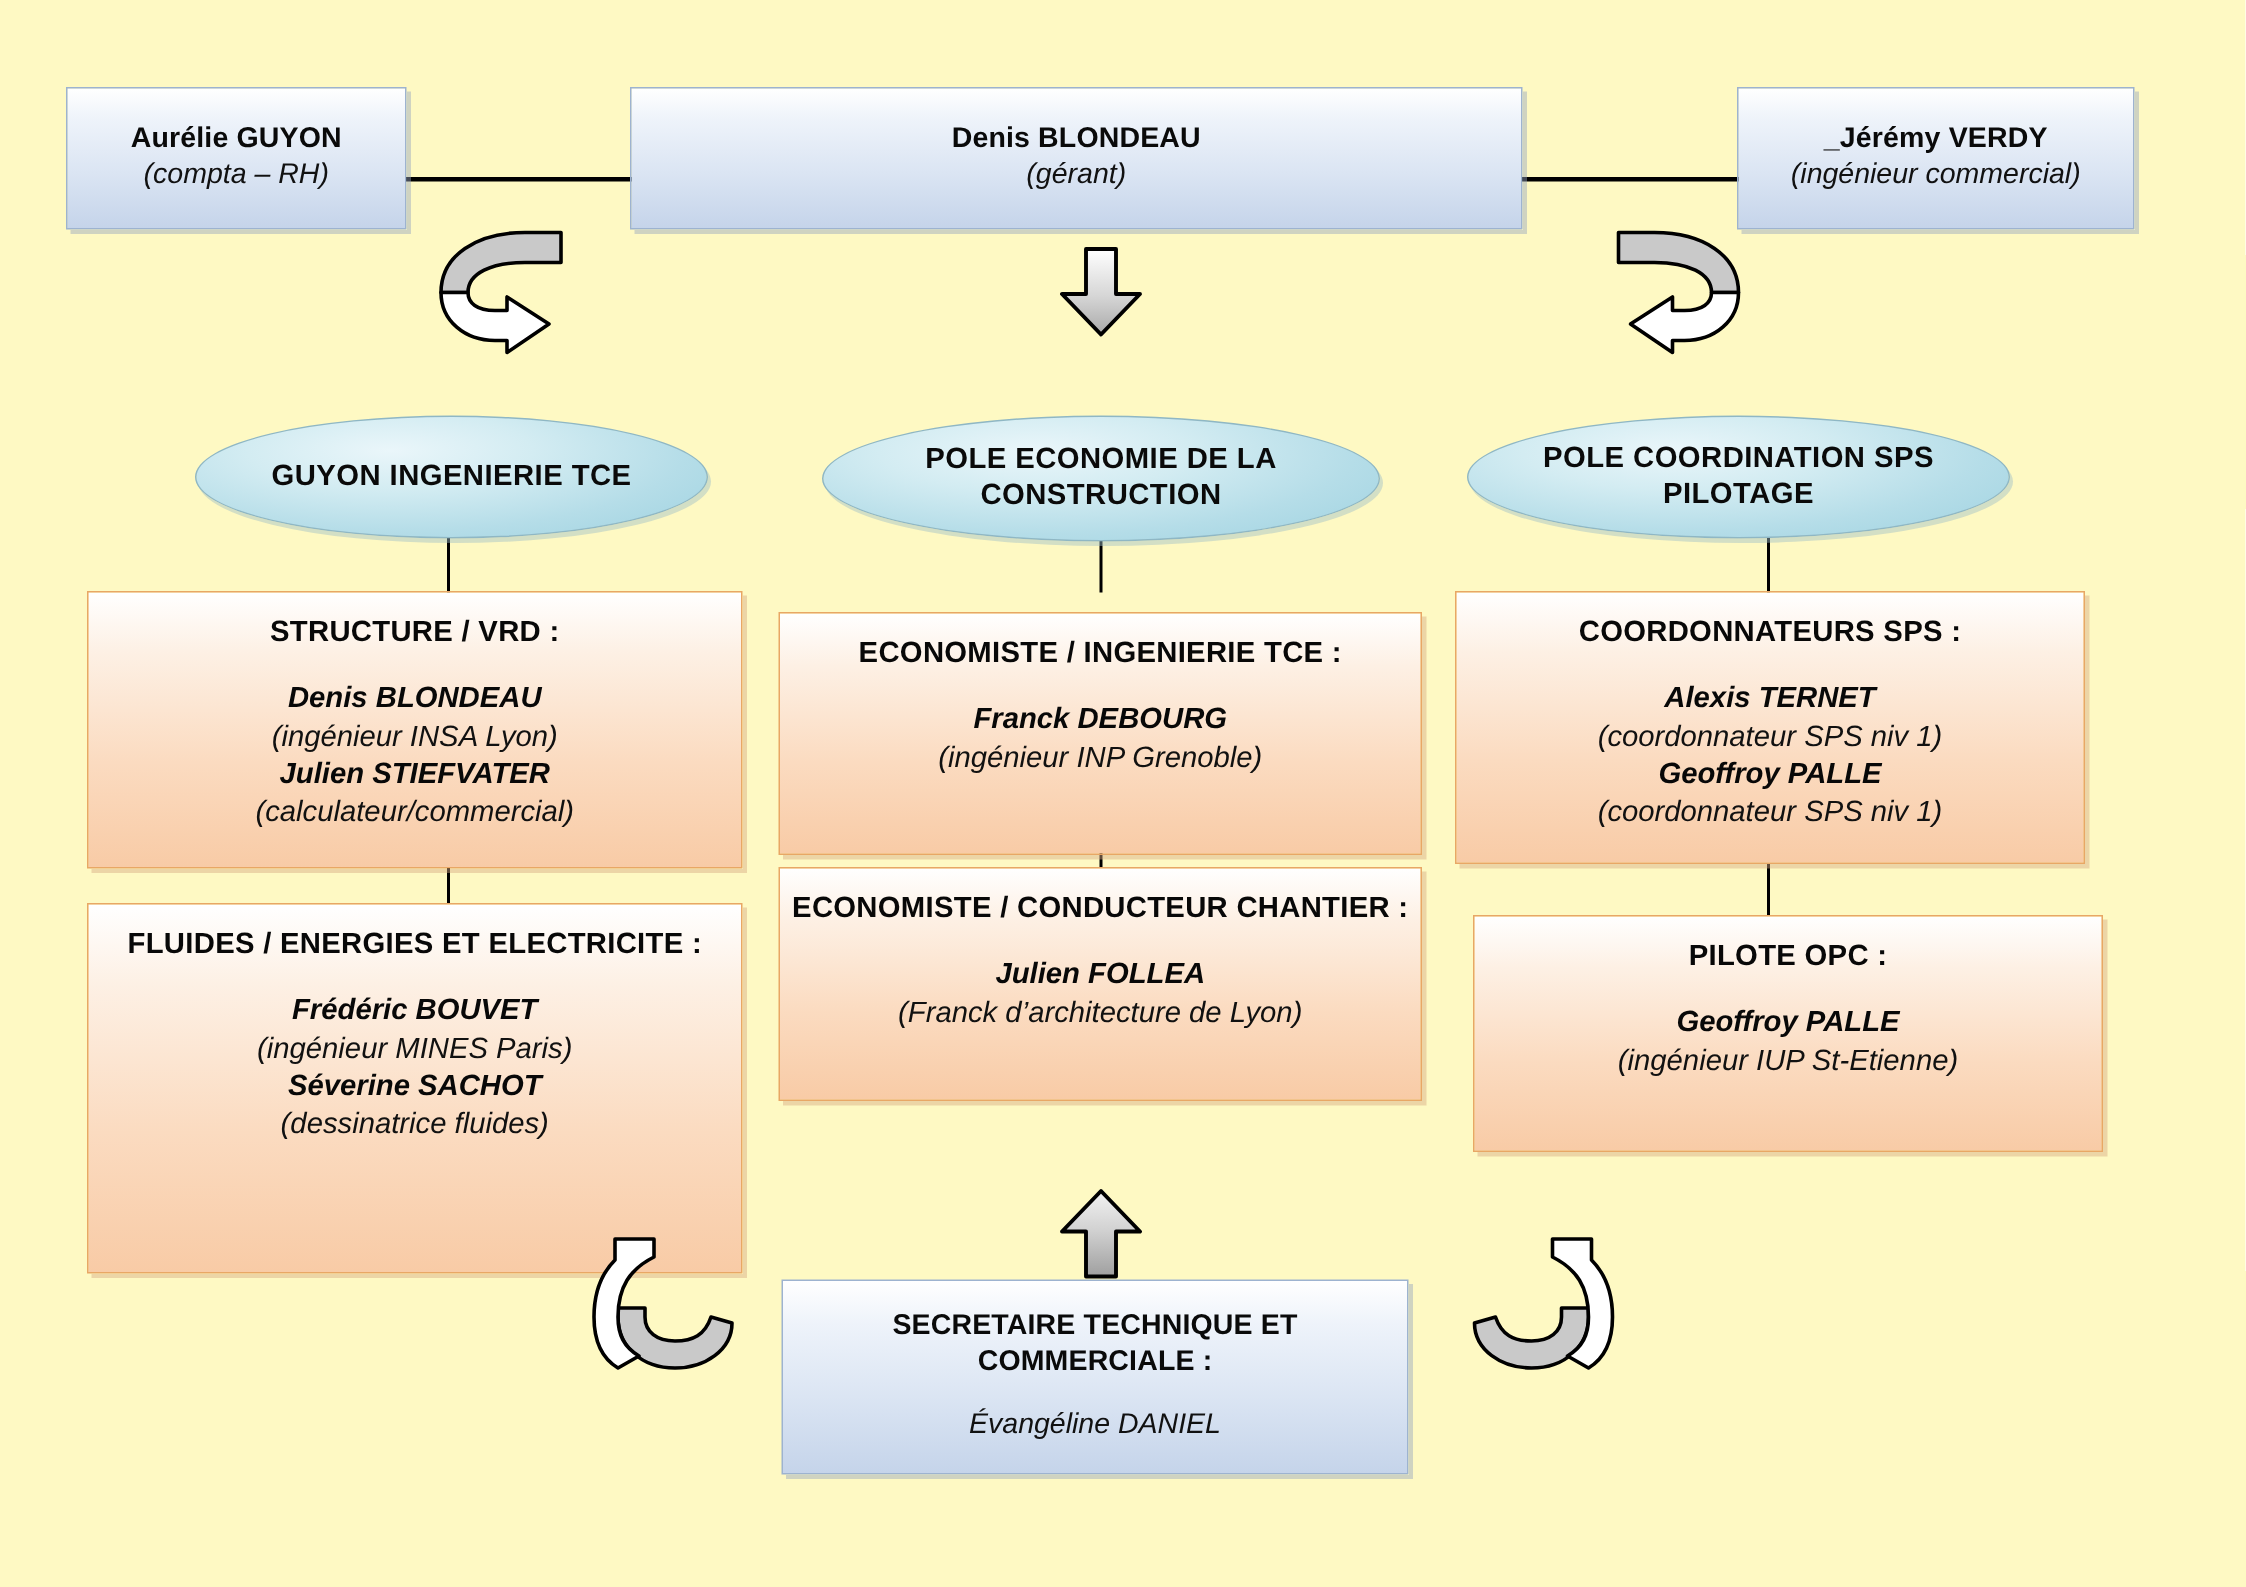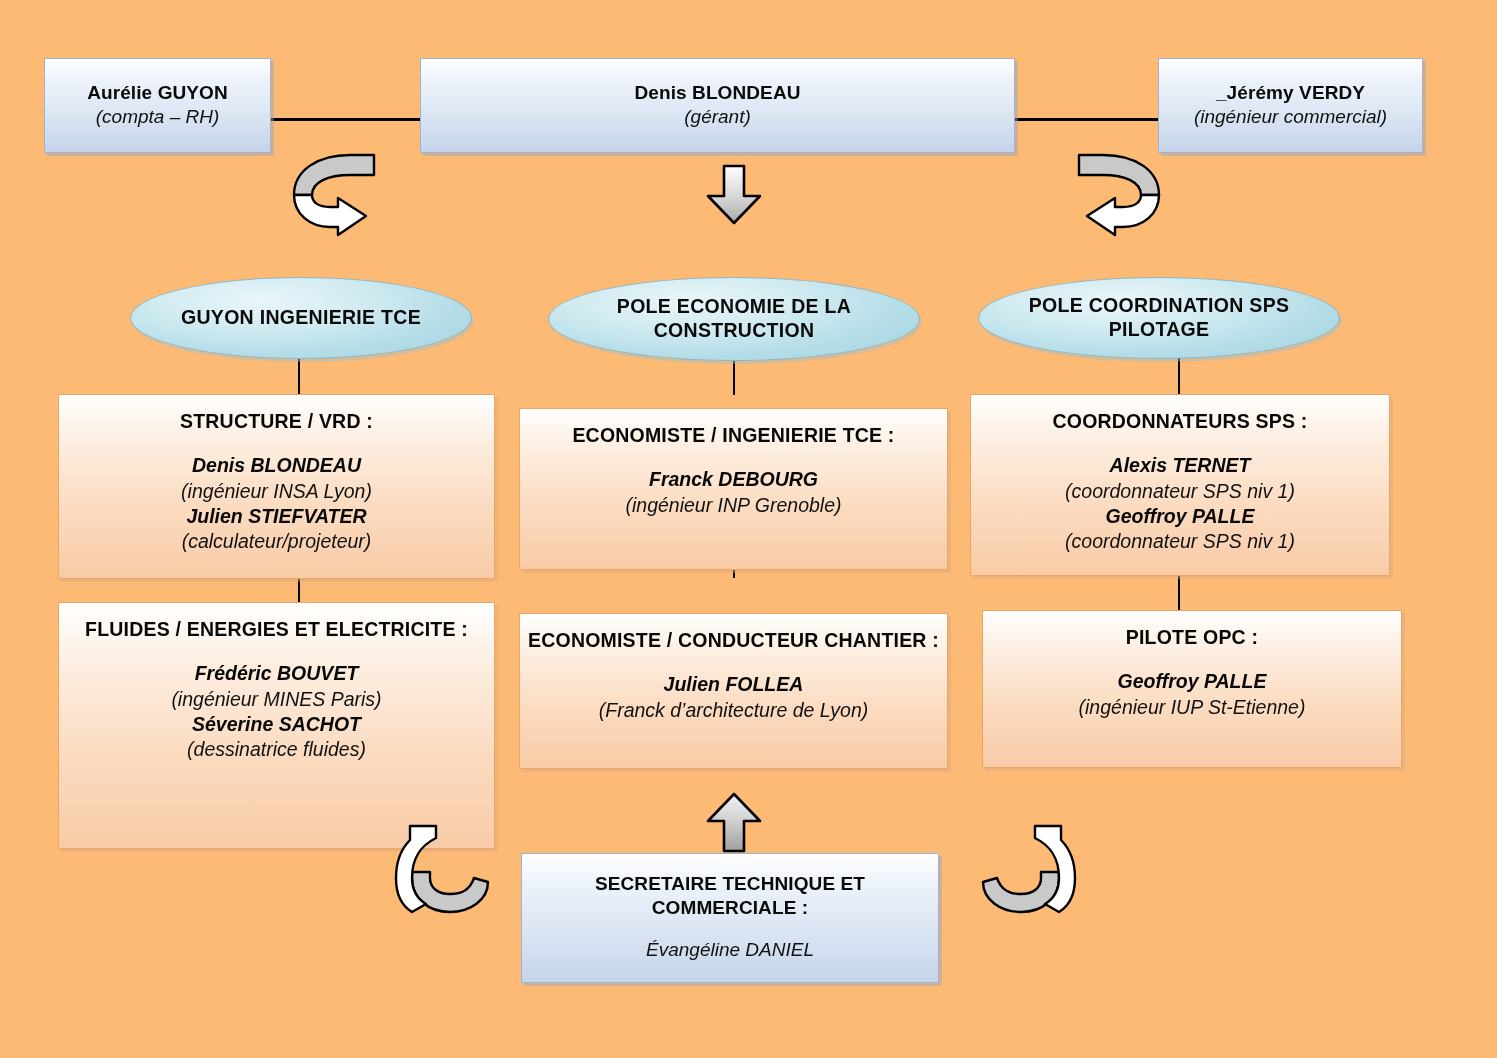--- a/index.html
+++ b/index.html
@@ -8,21 +8,21 @@
     background: #ffffff;
   }
   body {
     font-family: "Liberation Sans", sans-serif;
     -webkit-font-smoothing: antialiased;
   }
   #canvas {
     position: relative;
     width: 1497px;
     height: 1058px;
-    background: #fdba74;
+    background: #fef9c3;
     overflow: hidden;
   }
 
   
   .box {
     position: absolute;
     box-sizing: border-box;
     display: flex;
     flex-direction: column;
     align-items: center;
@@ -195,21 +195,21 @@
     </div>
   </div>
 
   <div class="box orange-box" style="left:58px; top:394px; width:437px; height:185px;">
     <div class="lines">
       <div class="title">STRUCTURE / VRD :</div>
       <div class="gap"></div>
       <div class="person">Denis BLONDEAU</div>
       <div class="school">(ingénieur INSA Lyon)</div>
       <div class="person">Julien STIEFVATER</div>
-      <div class="school">(calculateur/projeteur)</div>
+      <div class="school">(calculateur/commercial)</div>
     </div>
   </div>
 
   <div class="box orange-box" style="left:58px; top:602px; width:437px; height:247px;">
     <div class="lines">
       <div class="title">FLUIDES / ENERGIES ET ELECTRICITE :</div>
       <div class="gap"></div>
       <div class="person">Frédéric BOUVET</div>
       <div class="school">(ingénieur MINES Paris)</div>
       <div class="person">Séverine SACHOT</div>
@@ -219,21 +219,21 @@
 
   <div class="box orange-box" style="left:519px; top:408px; width:429px; height:162px;">
     <div class="lines">
       <div class="title">ECONOMISTE / INGENIERIE TCE :</div>
       <div class="gap"></div>
       <div class="person">Franck DEBOURG</div>
       <div class="school">(ingénieur INP Grenoble)</div>
     </div>
   </div>
 
-  <div class="box orange-box" style="left:519px; top:578px; width:429px; height:156px;margin-top:35px;">
+  <div class="box orange-box" style="left:519px; top:578px; width:429px; height:156px;">
     <div class="lines">
       <div class="title">ECONOMISTE / CONDUCTEUR CHANTIER :</div>
       <div class="gap"></div>
       <div class="person">Julien FOLLEA</div>
       <div class="school">(Franck d’architecture de Lyon)</div>
     </div>
   </div>
 
   <div class="box orange-box" style="left:970px; top:394px; width:420px; height:182px;">
     <div class="lines">

